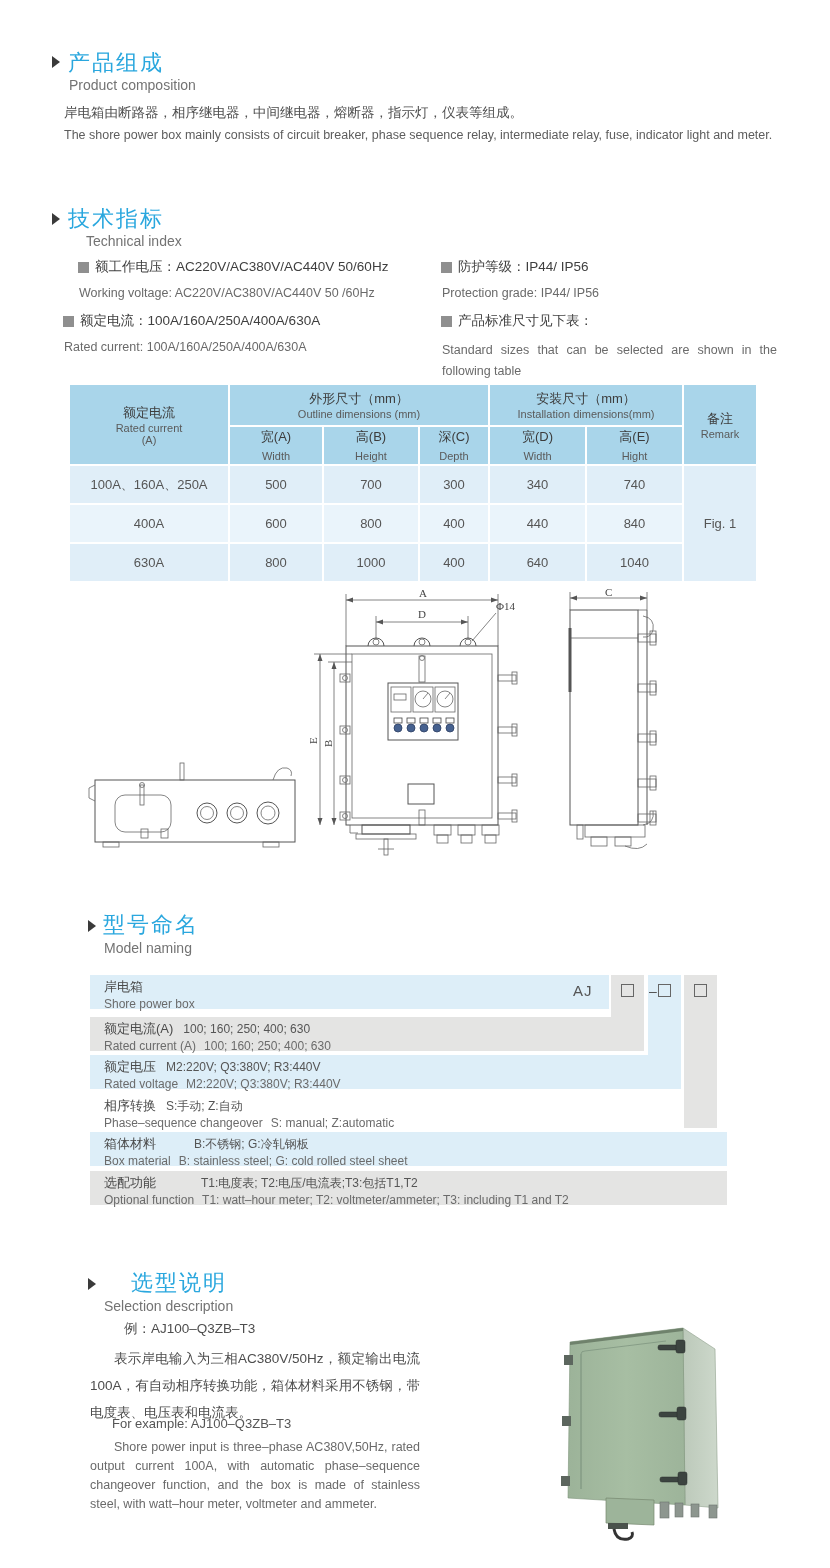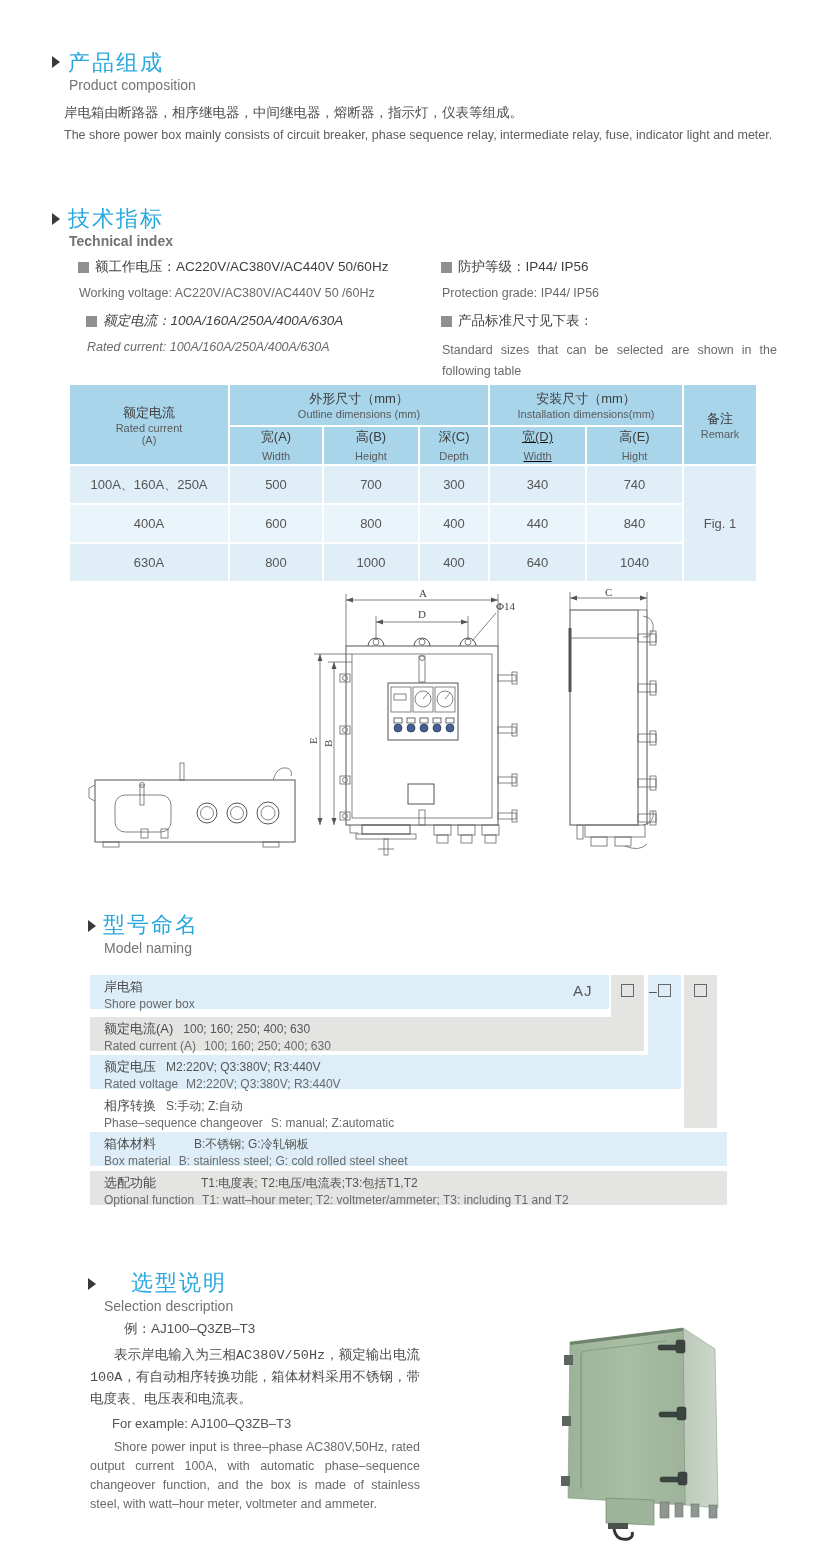--- a/index.html
+++ b/index.html
@@ -44,47 +44,47 @@
   .mrow .l2 { font-size:12px; color:#6b6b6b; margin-top:1px; }
   .mrow .l2 .detail { font-size:12px; color:#6b6b6b; margin-left:8px; }
   .mblue { background:#ddeef8; }
   .mgray { background:#e4e4e3; }
   .vstrip { position:absolute; top:0; width:33px; }
   .code-box { position:absolute; top:9px; width:13px; height:13px; border:1.5px solid #666; background:transparent; }
   .code-dash { position:absolute; top:8px; font-size:14px; color:#555; }
   .code-prefix { position:absolute; top:7px; font-size:15px; color:#555; letter-spacing:1px; }
 
   
-  .sel-par { position:absolute; left:90px; width:330px; color:#4d4d4d; font-size:13.5px; line-height:22px; text-align:justify;font-family:Liberation Mono, monospace; }
+  .sel-par { position:absolute; left:90px; width:330px; color:#4d4d4d; font-size:13.5px; line-height:27px; text-align:justify; }
   .sel-par-en { position:absolute; left:90px; width:330px; color:#6a6a6a; font-size:12.5px; line-height:19px; text-align:justify; }
   .indent { text-indent:24px; }
 </style>
 </head>
 <body>
 
 <div id="page">
 
   <div class="sec-arrow" style="left:52px; top:56px;"></div>
   <div class="h-cn" style="left:68px; top:48px;">产品组成</div>
   <div class="h-en" style="left:69px; top:77px;">Product  composition</div>
   <div class="body-cn" style="left:64px; top:104px; width:720px;">岸电箱由断路器，相序继电器，中间继电器，熔断器，指示灯，仪表等组成。</div>
   <div class="body-en" style="left:64px; top:128px; width:730px;">The shore power box mainly consists of circuit breaker, phase sequence relay, intermediate relay, fuse, indicator light and meter.</div>
 
   <div class="sec-arrow" style="left:52px; top:213px;"></div>
   <div class="h-cn" style="left:68px; top:204px;">技术指标</div>
-  <div class="h-en" style="left:69px; top:233px;font-weight:bold;">Technical index</div>
+  <div class="h-en" style="left:86px; top:233px;">Technical index</div>
 
   <div class="spec-item" style="left:62px; top:258px; width:350px;">
     <div class="spec-cn">
         <span class="bullet"></span>
         <span>额工作电压：AC220V/AC380V/AC440V  50/60Hz</span>
       </div>
     <div class="spec-en">Working voltage: AC220V/AC380V/AC440V 50 /60Hz</div>
   </div>
-  <div class="spec-item" style="left:70px; top:312px; width:350px;font-style:italic;">
+  <div class="spec-item" style="left:47px; top:312px; width:350px;">
     <div class="spec-cn">
         <span class="bullet"></span>
         <span>额定电流：100A/160A/250A/400A/630A</span>
       </div>
     <div class="spec-en">Rated current: 100A/160A/250A/400A/630A</div>
   </div>
   <div class="spec-item" style="left:425px; top:258px; width:370px;">
     <div class="spec-cn">
         <span class="bullet"></span>
         <span>防护等级：IP44/ IP56</span>
@@ -117,21 +117,21 @@
       </th>
       <th class="hdr" rowspan="2" style="width:74px;">
         <div class="th-cn">备注</div>
         <div class="th-en">Remark</div>
       </th>
     </tr>
     <tr style="height:32px;">
       <th class="hdr" style="width:94px;"><span class="th-cn">宽(A)</span><br><span class="th-en">Width</span></th>
       <th class="hdr" style="width:96px;"><span class="th-cn">高(B)</span><br><span class="th-en">Height</span></th>
       <th class="hdr" style="width:70px;"><span class="th-cn">深(C)</span><br><span class="th-en">Depth</span></th>
-      <th class="hdr" style="width:97px;text-decoration:underline;"><span class="th-cn">宽(D)</span><br><span class="th-en">Width</span></th>
+      <th class="hdr" style="width:97px;"><span class="th-cn">宽(D)</span><br><span class="th-en">Width</span></th>
       <th class="hdr" style="width:97px;"><span class="th-cn">高(E)</span><br><span class="th-en">Hight</span></th>
     </tr>
     <tr style="height:39px;">
       <td class="r1 cell-num">100A、160A、250A</td>
       <td class="r1 cell-num">500</td>
       <td class="r1 cell-num">700</td>
       <td class="r1 cell-num">300</td>
       <td class="r1 cell-num">340</td>
       <td class="r1 cell-num">740</td>
       <td class="r1 cell-num" rowspan="3">Fig. 1</td>

